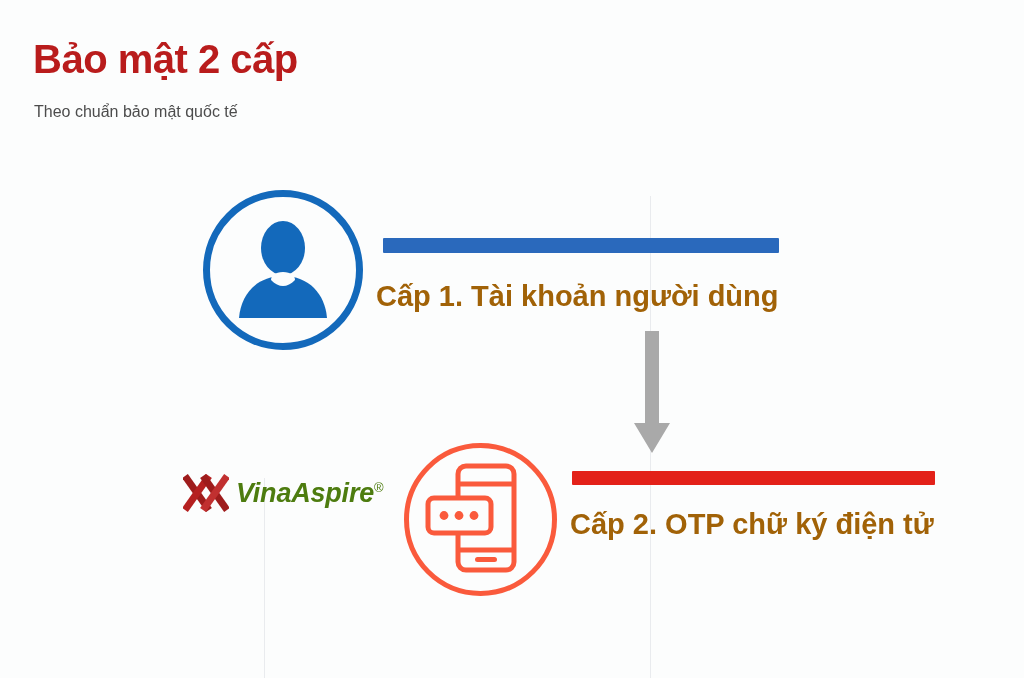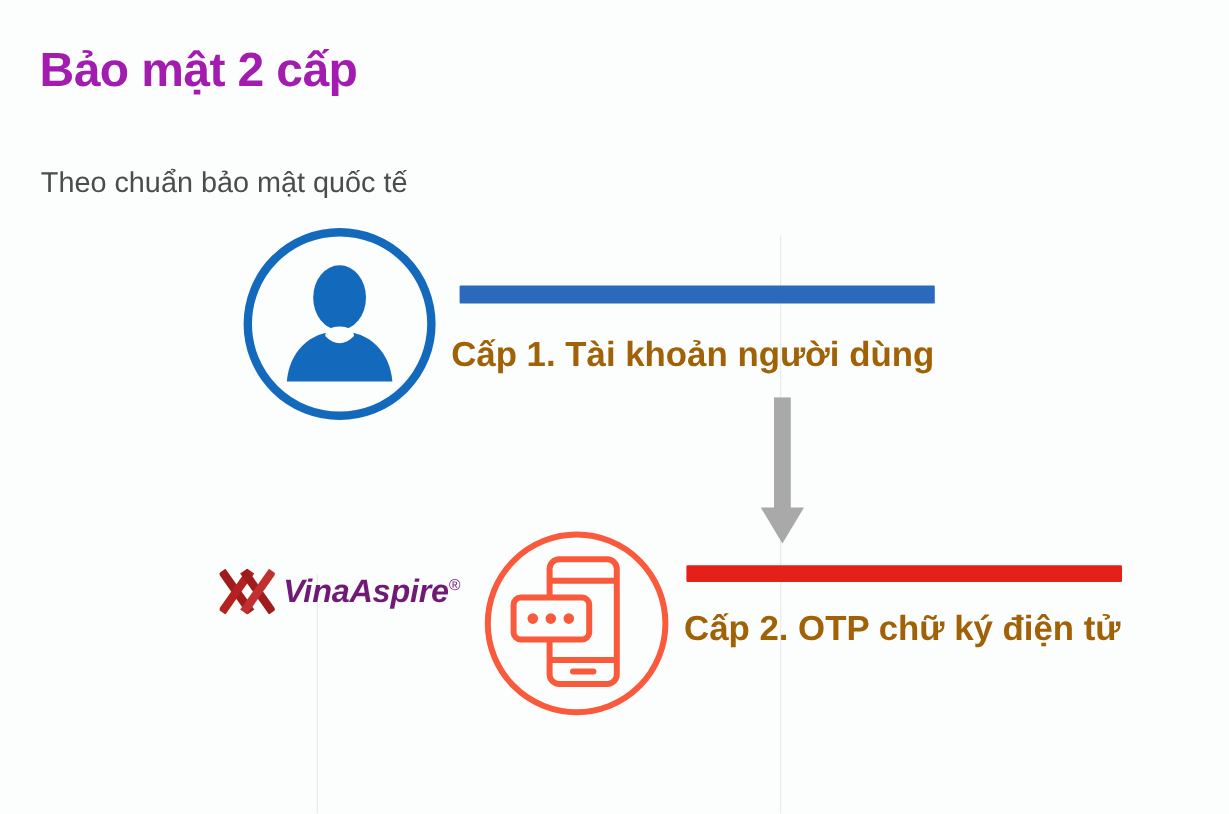--- a/index.html
+++ b/index.html
@@ -20,35 +20,34 @@
     background: #fcfdfd;
   }
 
   
   .title {
     position: absolute;
     left: 33px;
     top: 36px;
     font-size: 40px;
     font-weight: bold;
-    color: #a21caf;
+    color: #b91c1c;
     letter-spacing: -0.5px;
     line-height: 1.15;
     white-space: nowrap;
   }
   .subtitle {
     position: absolute;
     left: 34px;
     top: 102px;
-    font-size: 24px;
+    font-size: 16px;
     font-weight: normal;
     color: #4c4c4c;
     line-height: 1.2;
     white-space: nowrap;
-    margin-top: 37px;
   }
 
   
   .guide-line {
     position: absolute;
     width: 1px;
     background: #e9ebee;
   }
   .guide-a { left: 650px; top: 196px; height: 300px; }
   .guide-b { left: 650px; top: 440px; height: 238px; }
@@ -145,21 +144,21 @@
   .logo-mark {
     width: 46px;
     height: 38px;
     flex: 0 0 auto;
   }
   .logo-text {
     margin-left: 7px;
     font-size: 27px;
     font-style: italic;
     font-weight: bold;
-    color: #701a75;
+    color: #4d7c0f;
     letter-spacing: -0.2px;
     white-space: nowrap;
     position: relative;
   }
   .logo-reg {
     font-size: 13px;
     vertical-align: super;
     font-style: normal;
     font-weight: normal;
   }

